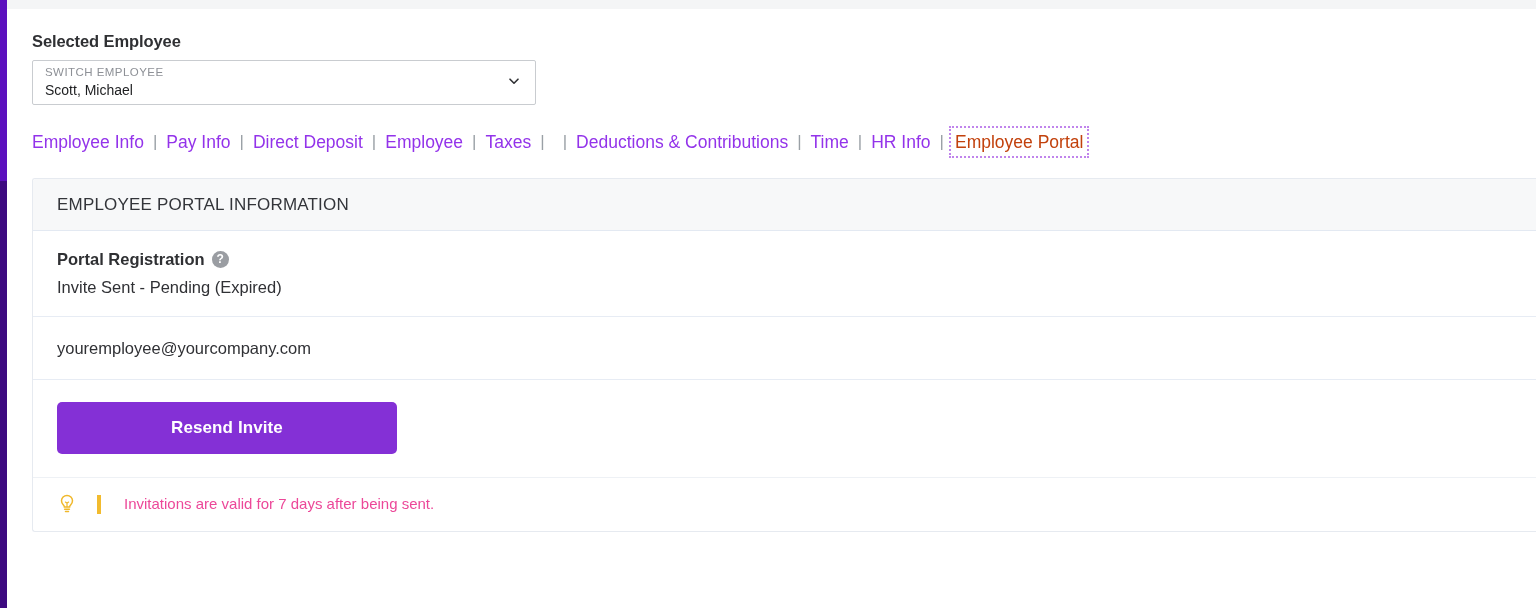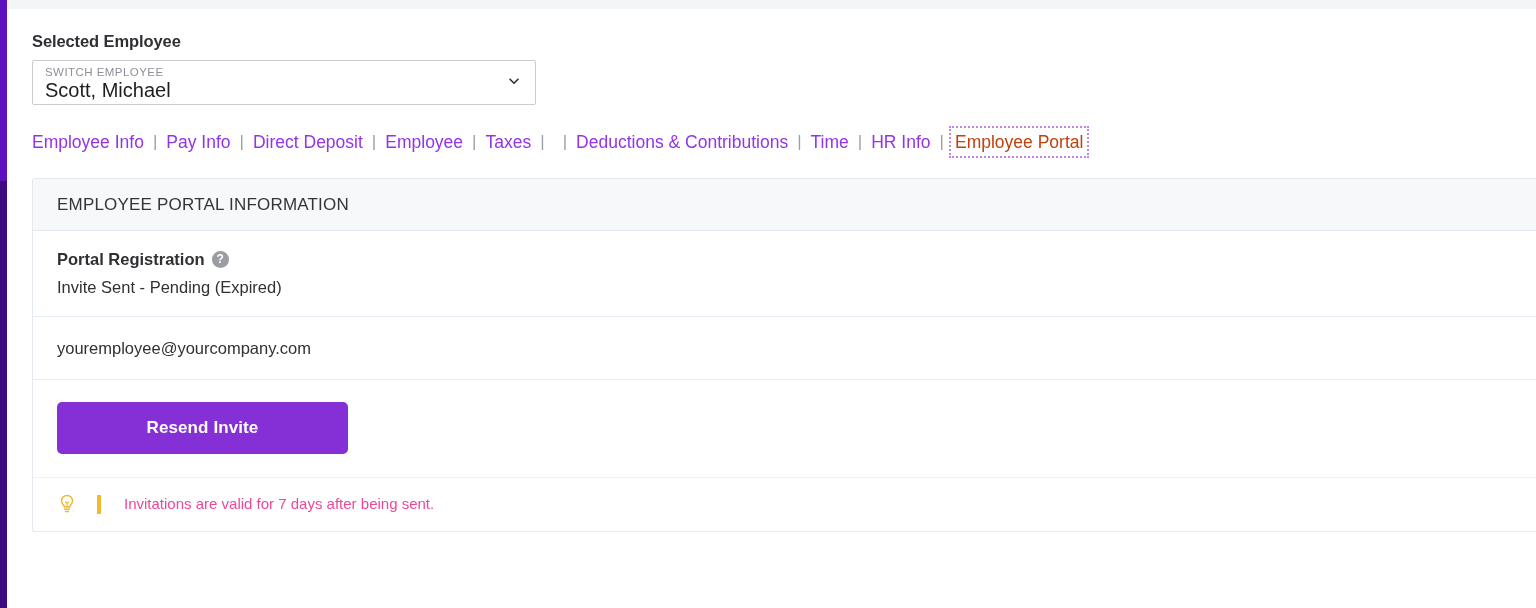--- a/index.html
+++ b/index.html
@@ -77,21 +77,21 @@
     padding: 5px 12px 0 12px;
   }
   .select-caption {
     font-size: 11.5px;
     color: #8d9096;
     letter-spacing: 0.45px;
     line-height: 13px;
     font-family: "Liberation Sans", sans-serif;
   }
   .select-value {
-    font-size: 20px;
+    font-size: 14px;
     color: #1d1e20;
     line-height: 20px;
     margin-top: 1px;
   }
   .select-chevron {
     position: absolute;
     right: 14px;
     top: 13px;
     width: 14px;
     height: 14px;
@@ -205,21 +205,21 @@
   .btn-primary {
     display: inline-block;
     background: #8430d6;
     color: #ffffff;
     border: none;
     border-radius: 5px;
     font-family: "Liberation Sans", sans-serif;
     font-size: 17px;
     font-weight: bold;
     letter-spacing: 0.1px;
-    width: 291px;
+    width: 340px;
     height: 52px;
     cursor: pointer;
     text-align: center;
   }
 
   .tip-row {
     padding: 15px 0 16px 24px;
     display: flex;
     align-items: center;
   }

